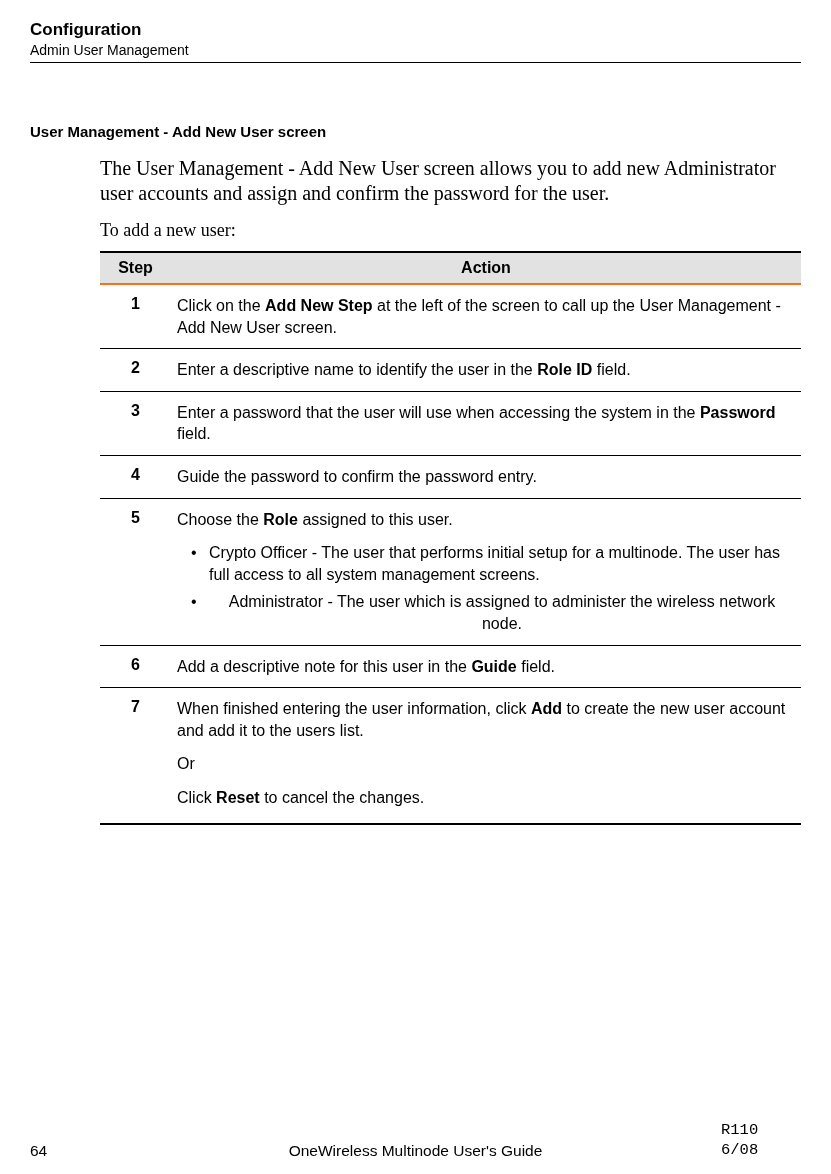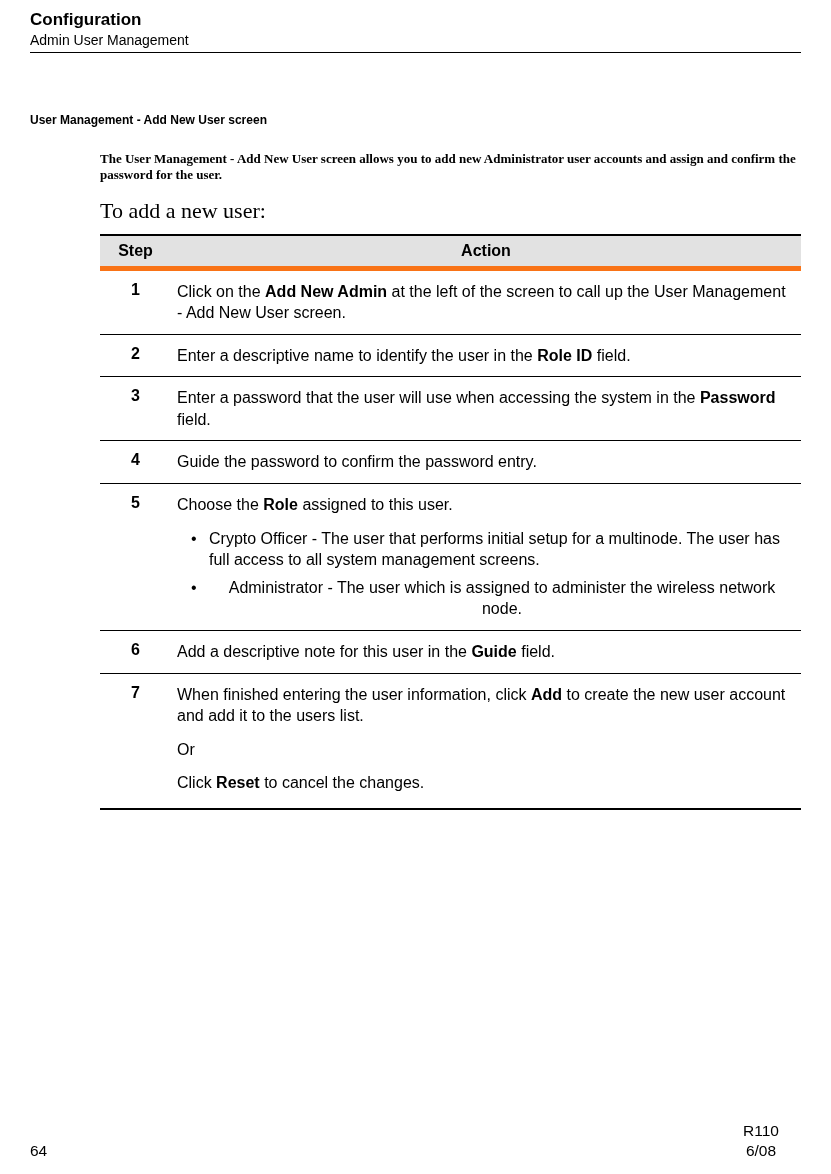--- a/index.html
+++ b/index.html
@@ -7,21 +7,21 @@
     padding: 0;
     font-family: Arial, Helvetica, sans-serif;
     background: #fff;
     color: #000;
     width: 831px;
     height: 1174px;
     position: relative;
     box-sizing: border-box;
   }
   .page {
-    padding: 10px 30px 0 30px;
+    padding: 20px 30px 0 30px;
     box-sizing: border-box;
     height: 100%;
     display: flex;
     flex-direction: column;
   }
   .header {
     border-bottom: 1.5px solid #000;
     padding-bottom: 4px;
   }
   .header-title {
@@ -31,49 +31,48 @@
   .header-sub {
     font-size: 14px;
     margin-top: 2px;
   }
   .content {
     margin-top: 60px;
     flex: 1;
   }
   .section-heading {
     font-weight: bold;
-    font-size: 12px;
-    margin-bottom: 24px;
+    font-size: 15px;
+    margin-bottom: 16px;
   }
   .indented {
     margin-left: 70px;
     margin-right: 0;
   }
   .intro {
     font-family: "Times New Roman", Times, serif;
-    font-size: 13px;
+    font-size: 20px;
     line-height: 1.25;
     margin-bottom: 14px;
-    font-weight: bold;
   }
   .lead {
     font-family: "Times New Roman", Times, serif;
-    font-size: 22px;
+    font-size: 18px;
     margin-bottom: 10px;
   }
   table.steps {
     width: 100%;
     border-collapse: collapse;
     font-size: 16px;
   }
   table.steps th {
     background: #e2e2e2;
     font-weight: bold;
     border-top: 2px solid #000;
-    border-bottom: 5px solid #f97316;
+    border-bottom: 2px solid #f97316;
     padding: 6px 8px;
     text-align: center;
   }
   table.steps th.step-col {
     width: 55px;
     text-align: center;
   }
   table.steps td {
     border-bottom: 1px solid #000;
     padding: 10px 6px 10px 6px;
@@ -115,21 +114,21 @@
   b { font-weight: bold; }
   .footer {
     display: flex;
     justify-content: space-between;
     align-items: flex-end;
     font-size: 15.5px;
     padding-bottom: 14px;
   }
   .footer-left { width: 80px; }
   .footer-center { flex: 1; text-align: center; }
-  .footer-right { width: 80px; text-align: center; }
+  .footer-right { width: 80px; text-align: left; font-family: Liberation Mono, monospace; }
   .footer-right div { line-height: 1.25; }
 </style>
 </head>
 <body>
 
 <div class="page">
   <div class="header">
     <div class="header-title">Configuration</div>
     <div class="header-sub">Admin User Management</div>
   </div>
@@ -144,21 +143,21 @@
       <table class="steps">
         <thead>
           <tr>
             <th class="step-col">Step</th>
             <th>Action</th>
           </tr>
         </thead>
         <tbody id="steps-body">
             <tr>
               <td class="step-num">1</td>
-              <td class="action">Click on the <b>Add New Admin</b> at the left of the screen to call up the User Management - Add New User screen.</td>
+              <td class="action">Click on the <b>Add New Step</b> at the left of the screen to call up the User Management - Add New User screen.</td>
             </tr>
             <tr>
               <td class="step-num">2</td>
               <td class="action">Enter a descriptive name to identify the user in the <b>Role ID</b> field.</td>
             </tr>
             <tr>
               <td class="step-num">3</td>
               <td class="action">Enter a password that the user will use when accessing the system in the <b>Password</b> field.</td>
             </tr>
             <tr>
@@ -187,18 +186,19 @@
                 <p>Click <b>Reset</b> to cancel the changes.</p>
               </td>
             </tr>
           </tbody>
       </table>
     </div>
   </div>
 
   <div class="footer">
     <div class="footer-left">64</div>
+    <div class="footer-center">OneWireless Multinode User's Guide</div>
     <div class="footer-right">
       <div>R110</div>
       <div>6/08</div>
     </div>
   </div>
 </div>
 
 </body></html>

